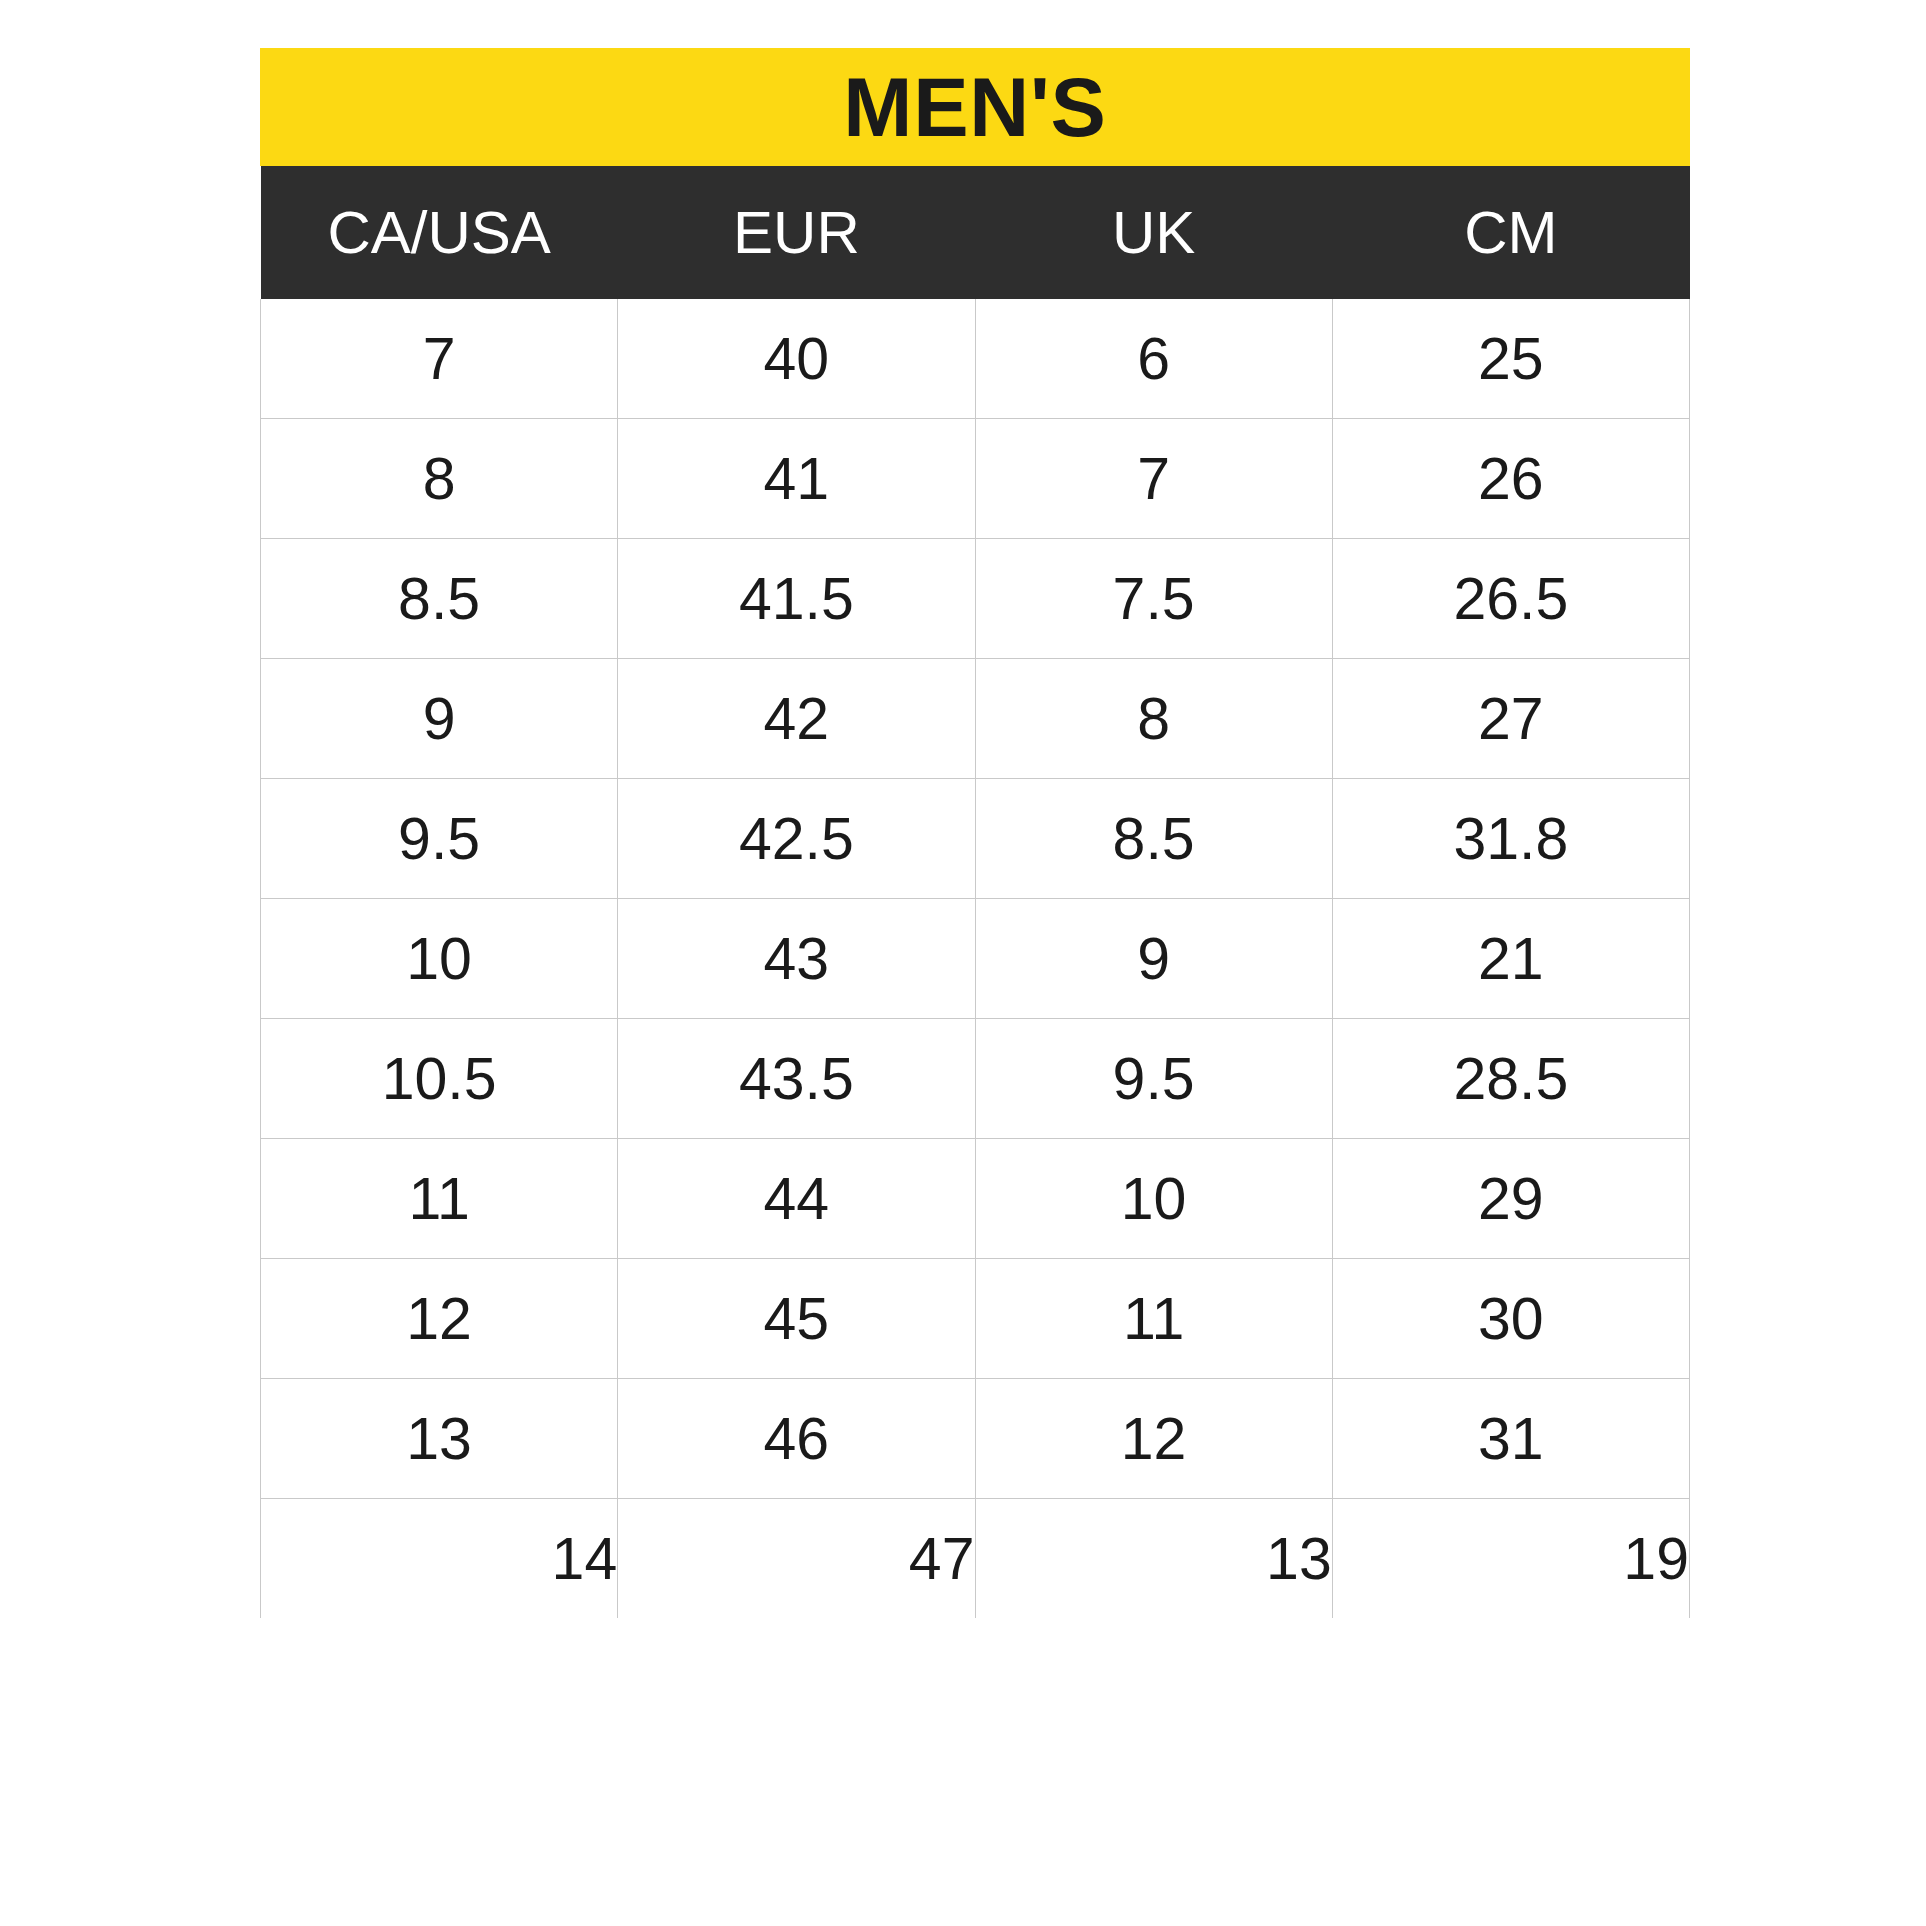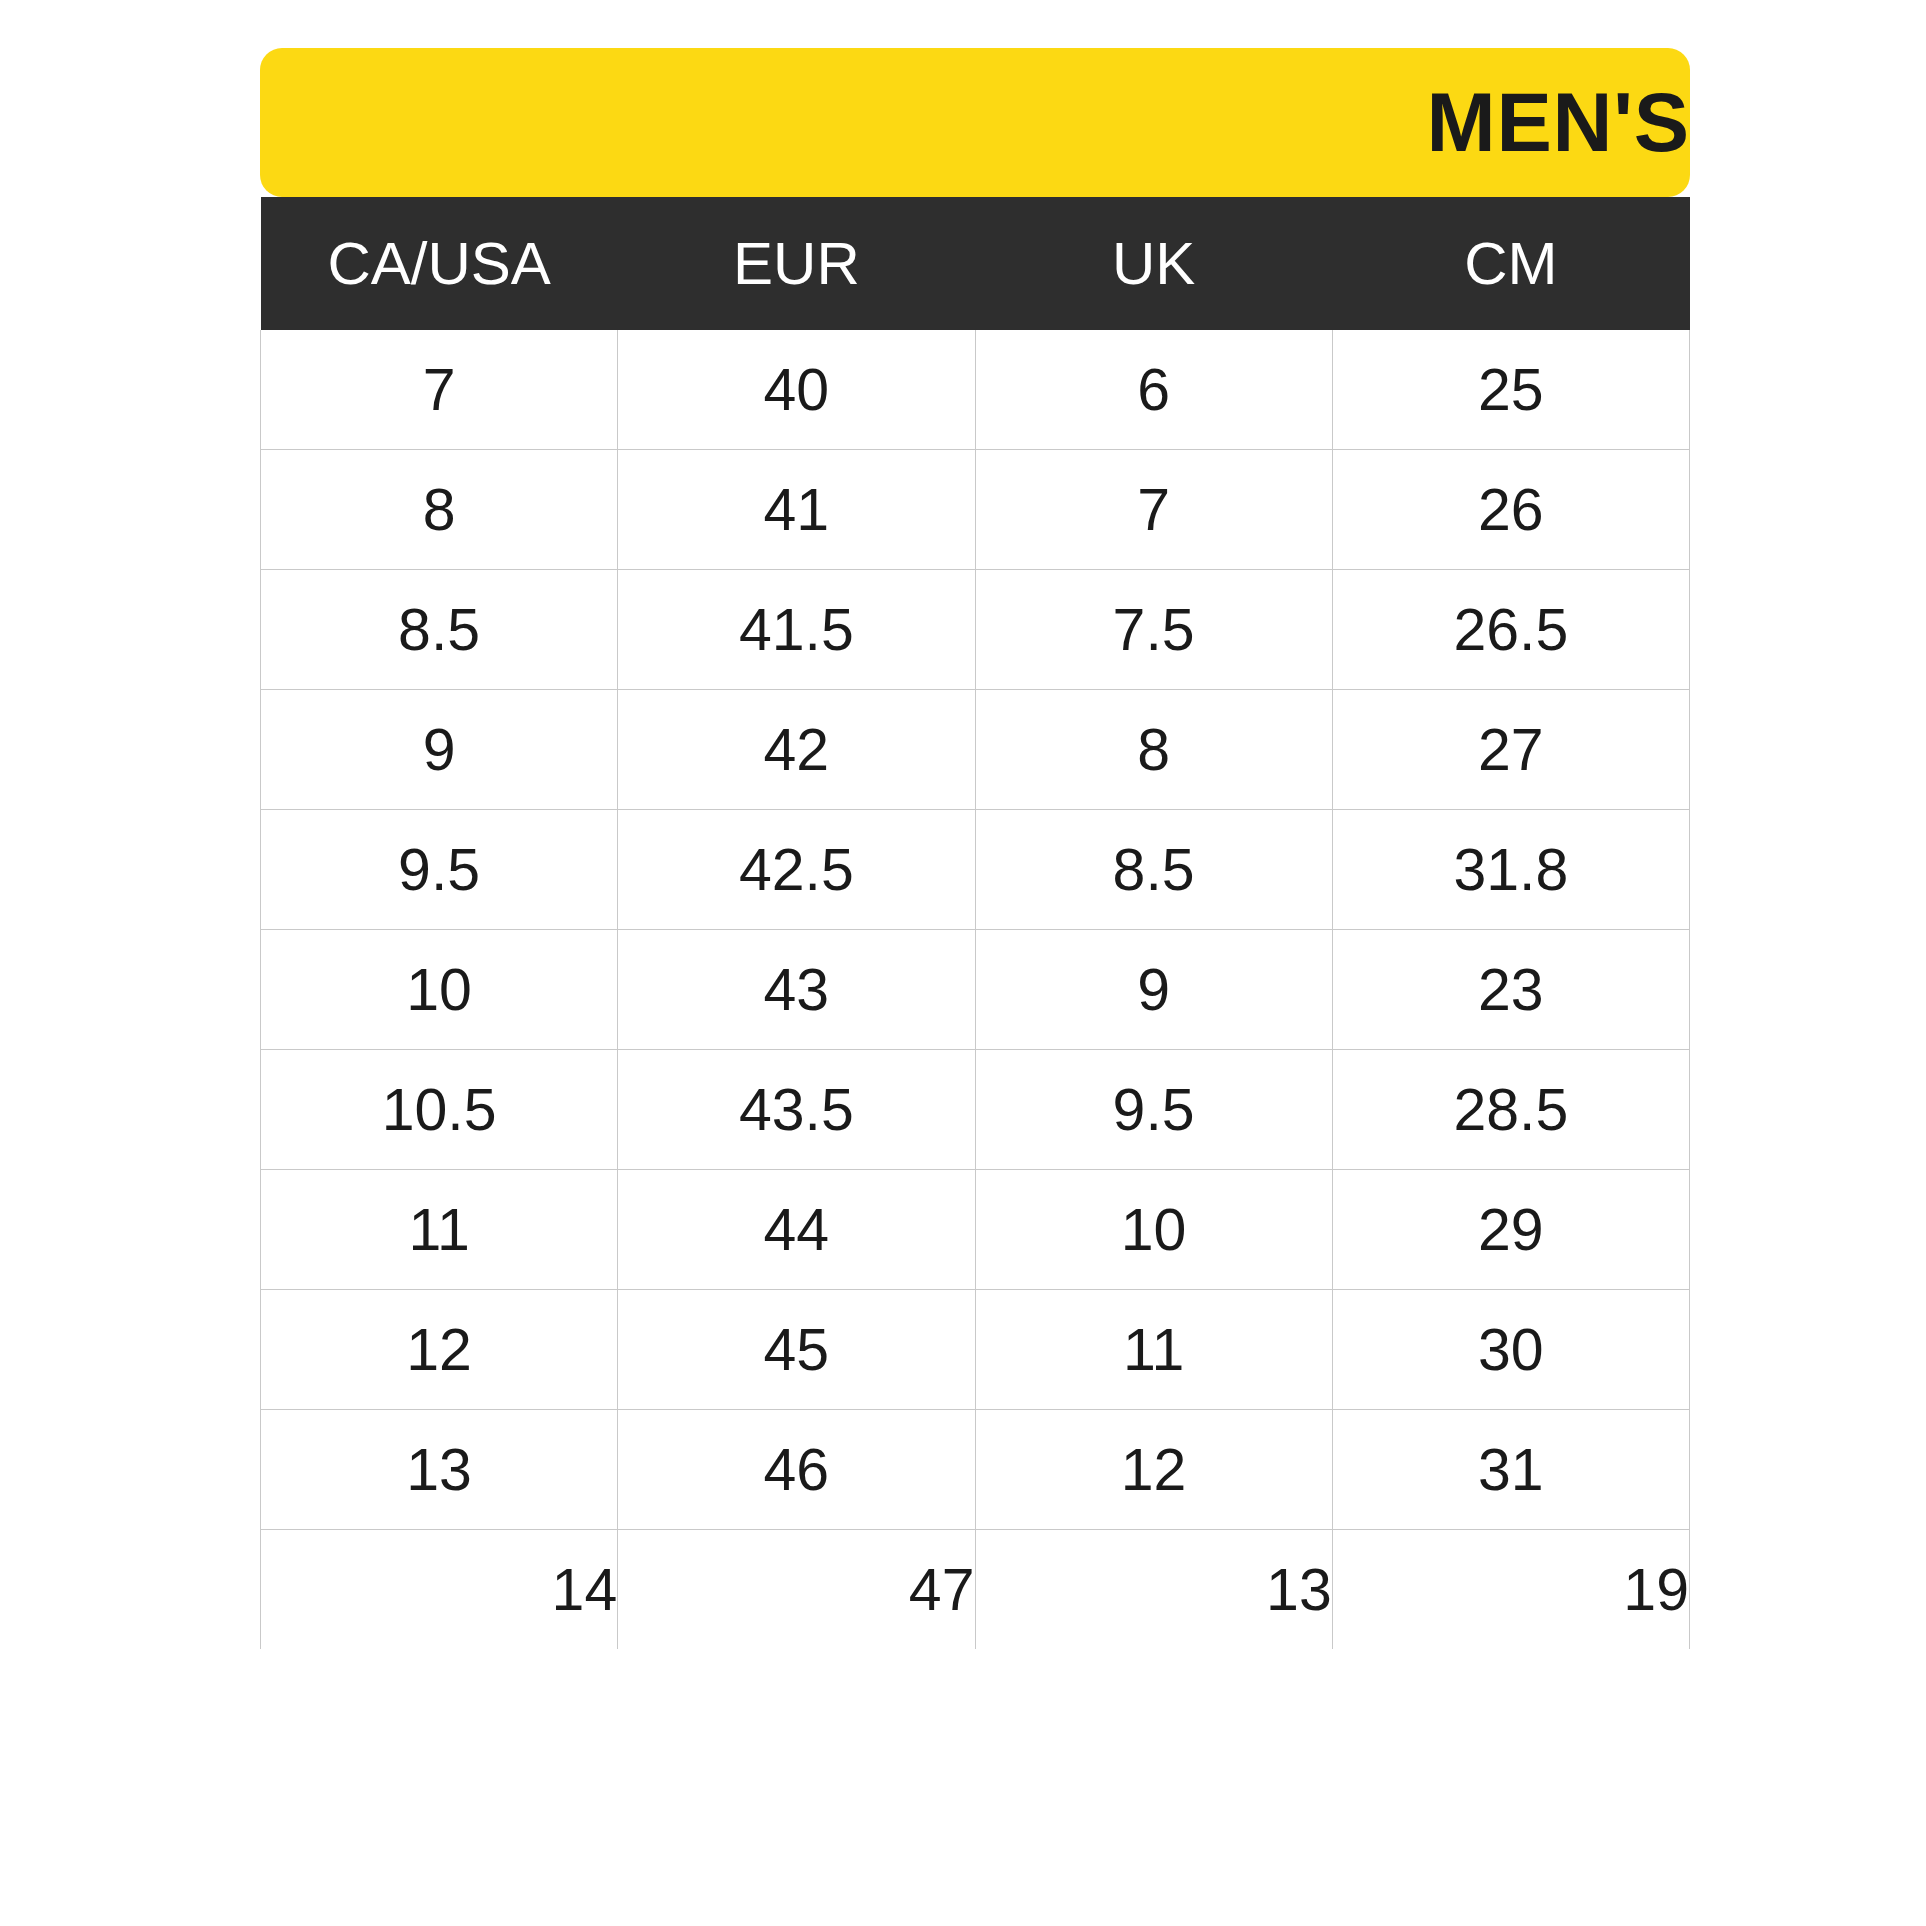--- a/index.html
+++ b/index.html
@@ -18,25 +18,24 @@
     box-sizing: border-box;
   }
   .chart-wrap {
     position: absolute;
     left: 260px;
     top: 48px;
     width: 1430px;
   }
   .title-bar {
     background: #fcd913;
-    height: 149px;
+    height: 118px;
     display: flex;
     align-items: center;
-    justify-content: flex-end;
-    border-radius: 22px;
+    justify-content: center;
   }
   .title-text {
     font-size: 83px;
     font-weight: bold;
     color: #1a1a1a;
     letter-spacing: 0.8px;
     line-height: 1;
   }
   table.size-table {
     border-collapse: collapse;
@@ -124,21 +123,21 @@
         <tr>
           <td>9.5</td>
           <td>42.5</td>
           <td>8.5</td>
           <td>31.8</td>
         </tr>
         <tr>
           <td>10</td>
           <td>43</td>
           <td>9</td>
-          <td>23</td>
+          <td>21</td>
         </tr>
         <tr>
           <td>10.5</td>
           <td>43.5</td>
           <td>9.5</td>
           <td>28.5</td>
         </tr>
         <tr>
           <td>11</td>
           <td>44</td>

